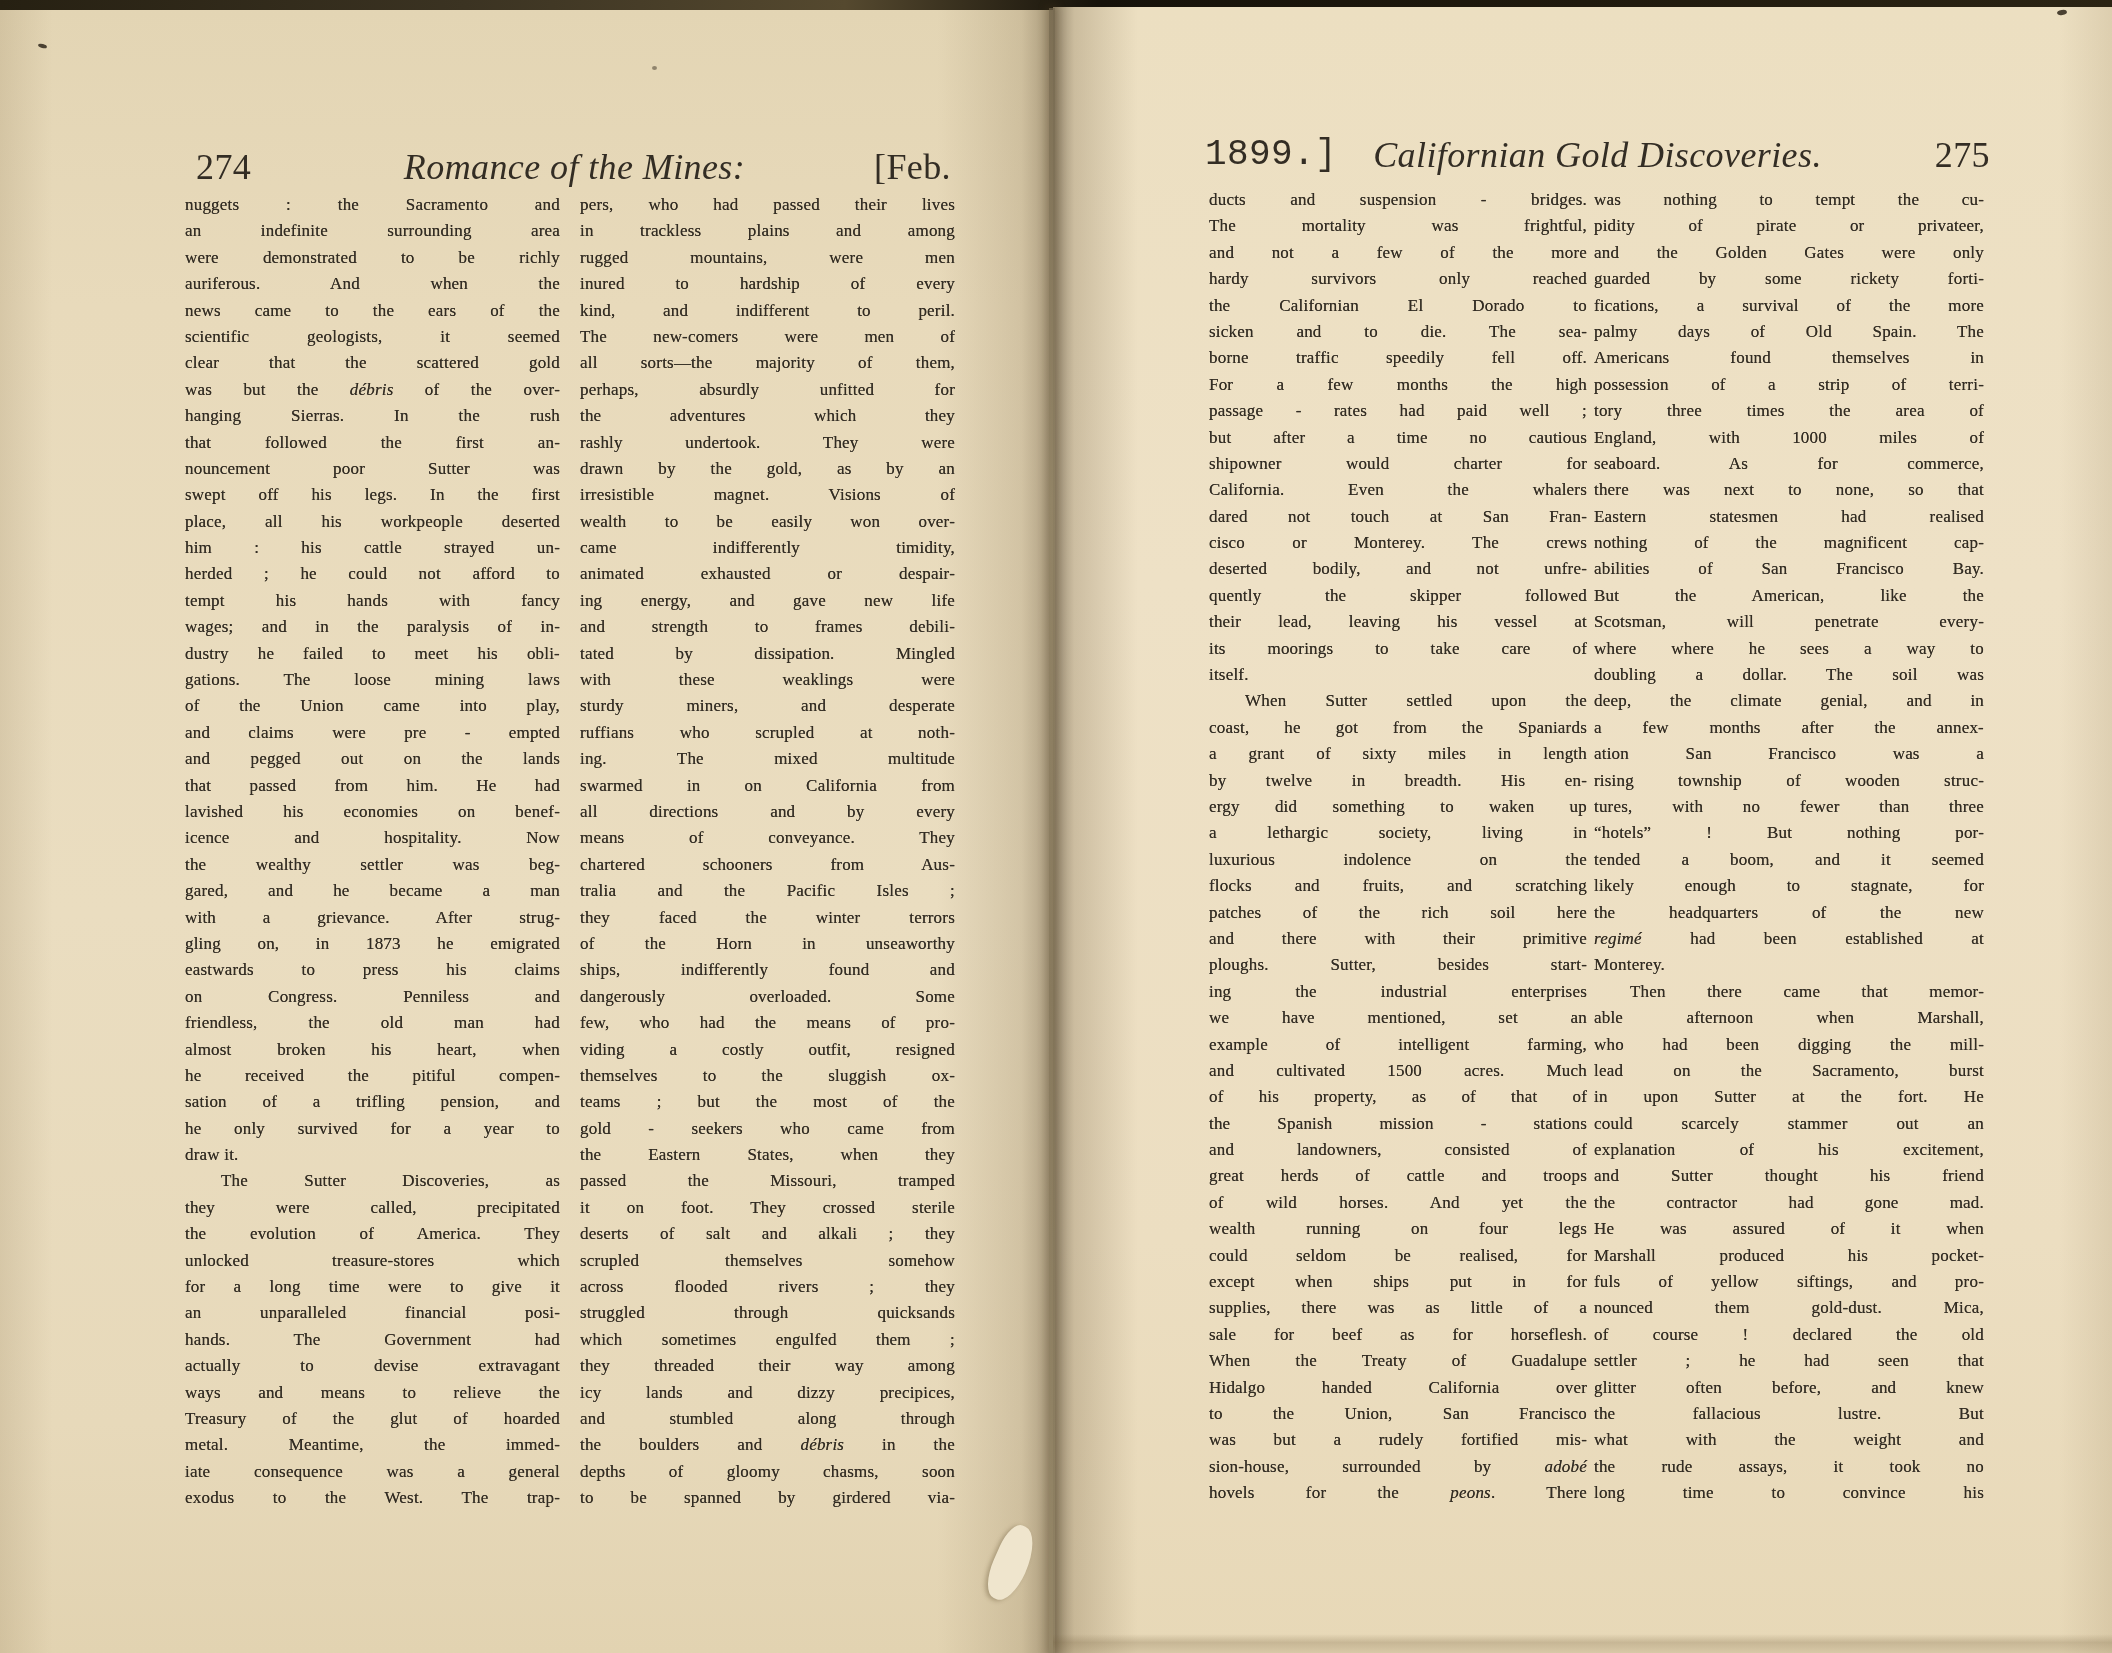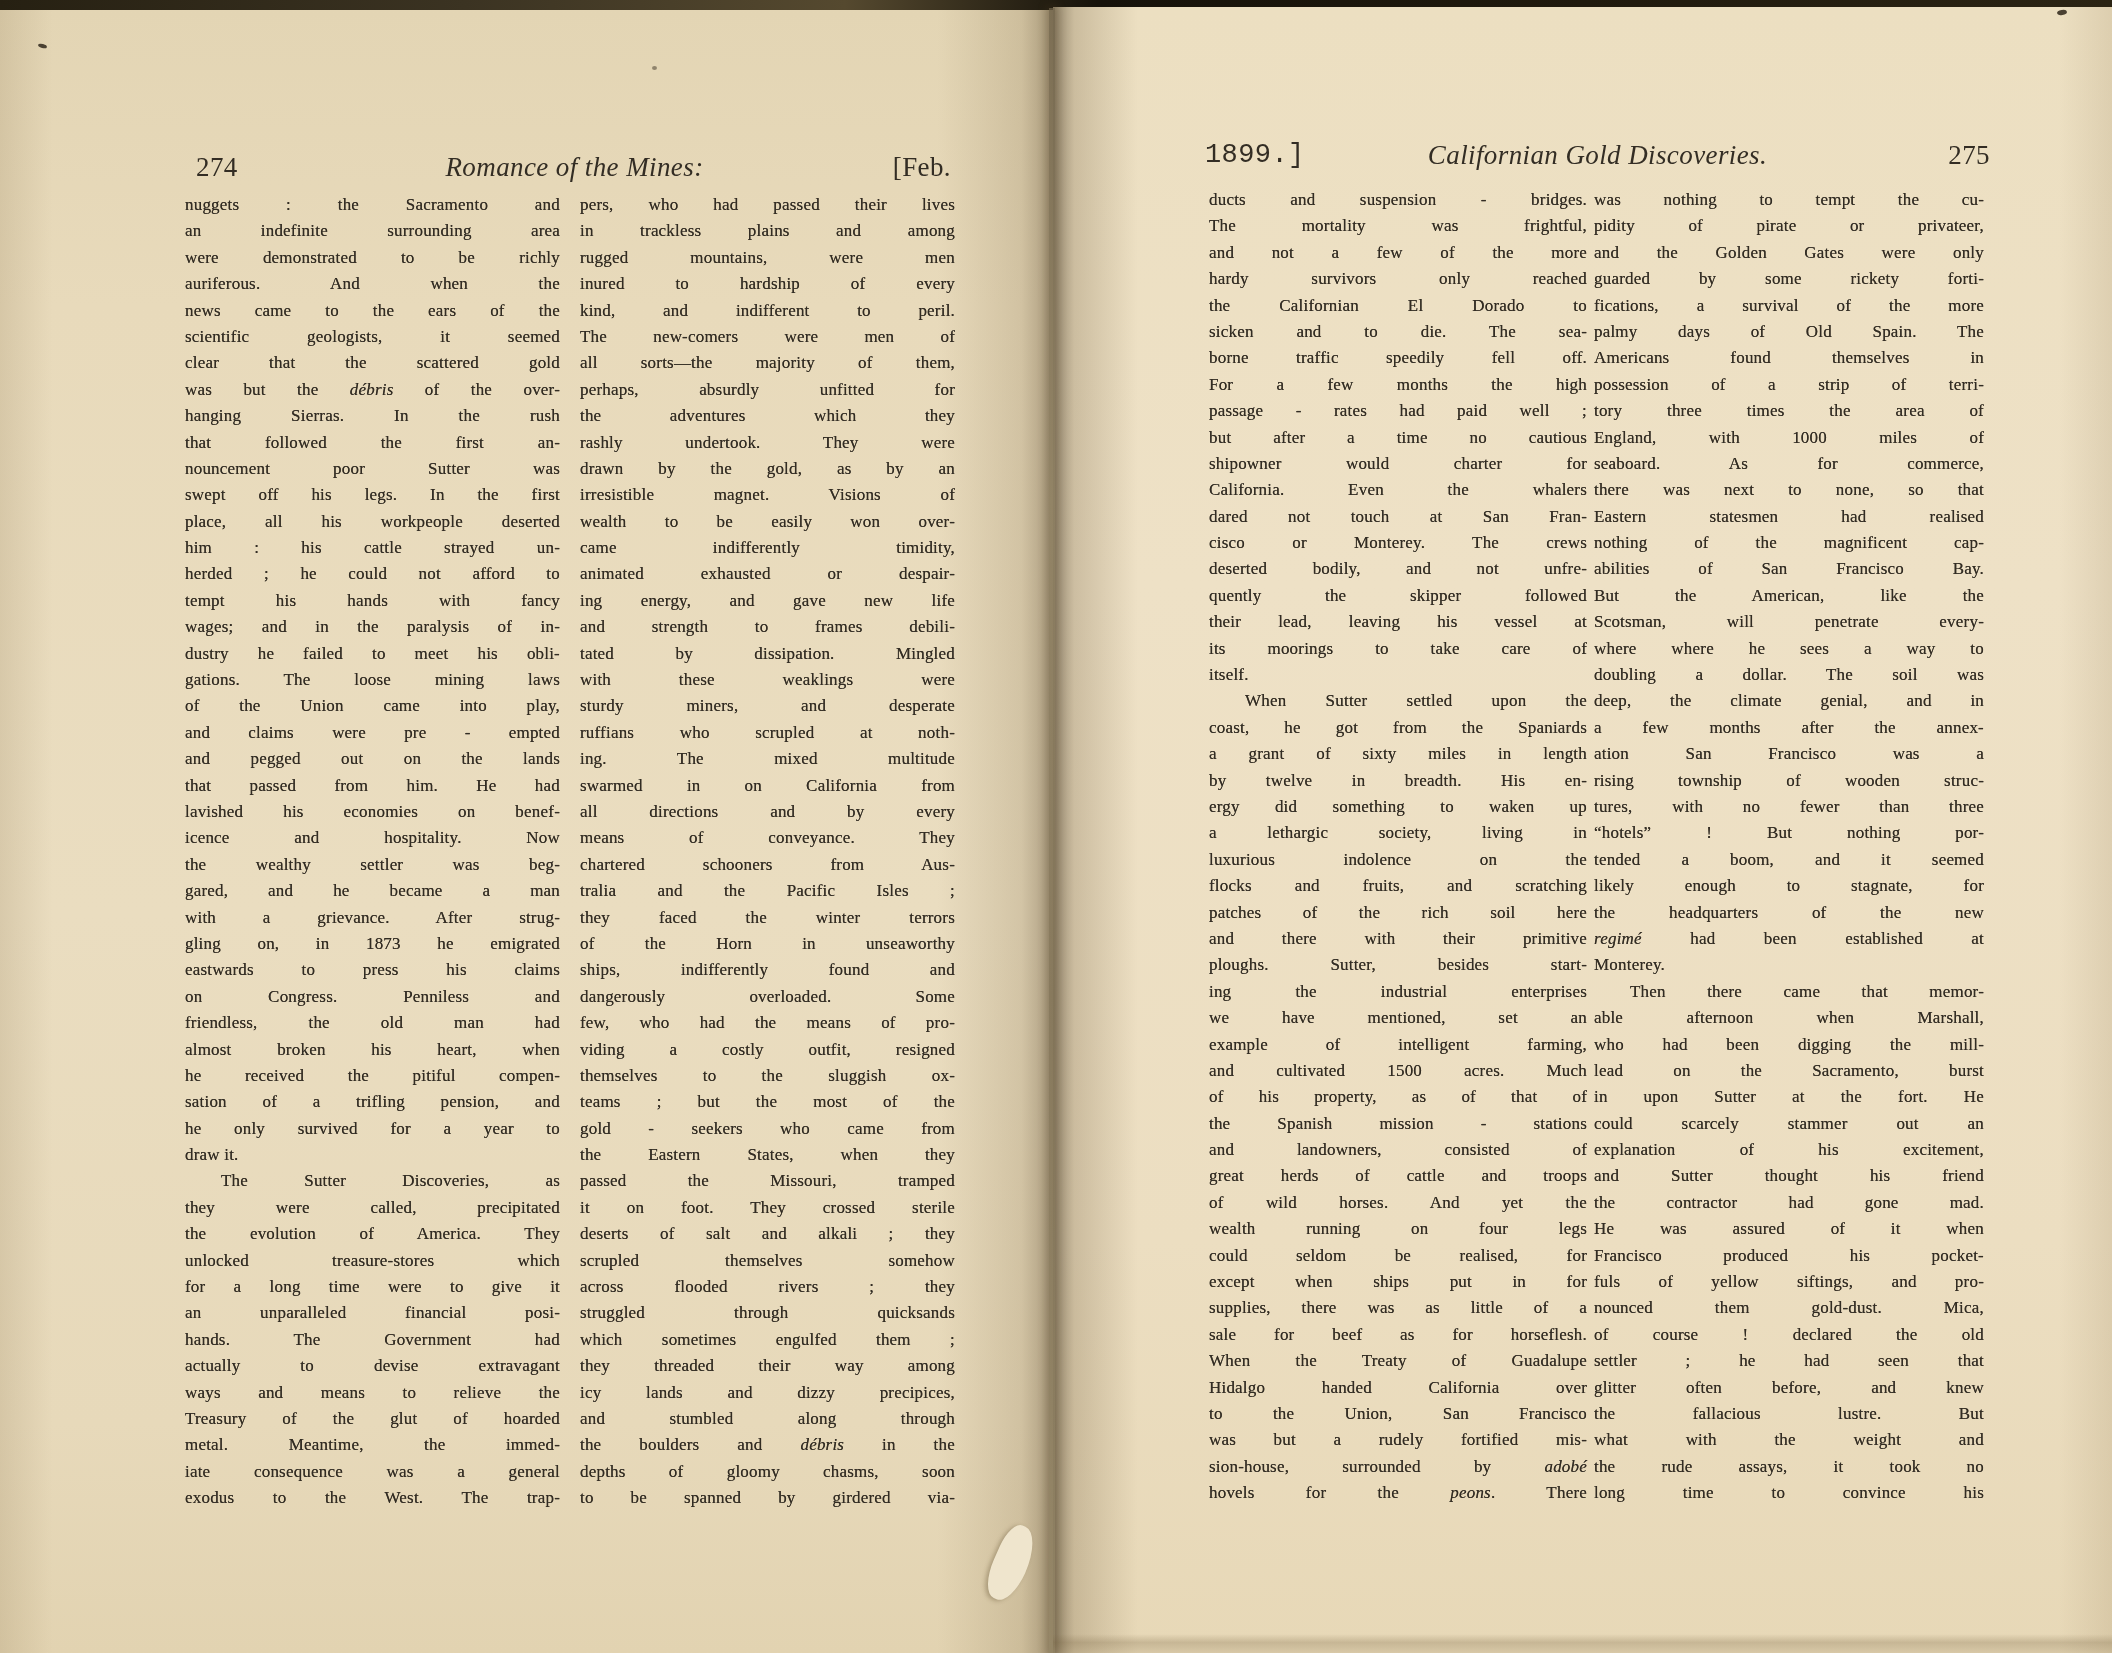--- a/index.html
+++ b/index.html
@@ -29,21 +29,21 @@
       linear-gradient(180deg,#ecdfc1 0%,#eee1c6 35%,#ecdec1 75%,#e7d8b7 100%);
   }
   .gutter-seam{
     position:absolute;left:1049px;top:8px;width:6px;height:1645px;
     background:linear-gradient(180deg,#6e6148 0%,#8a7c5e 30%,#7c6e52 60%,#8f8162 100%);
     box-shadow:0 0 9px 3px rgba(70,55,30,0.45);
     opacity:.75;
   }
   .header{
     position:absolute;height:34px;color:#332d24;
-    font-size:27px;line-height:34px;letter-spacing:.4px;
+    font-size:36px;line-height:34px;letter-spacing:.4px;
   }
   .header .num,.header .mark{position:absolute;top:0;}
   .header .title{
     position:absolute;left:0;right:0;top:0;text-align:center;font-style:italic;
   }
   .textcol{
     position:absolute;color:#322c23;font-size:17px;letter-spacing:.2px;
     text-shadow:0 0 .5px rgba(50,44,35,.8);
   }
   .line{
@@ -280,21 +280,21 @@
         <div class="line para-start">Then there came that memor-</div>
         <div class="line">able afternoon when Marshall,</div>
         <div class="line">who had been digging the mill-</div>
         <div class="line">lead on the Sacramento, burst</div>
         <div class="line">in upon Sutter at the fort. He</div>
         <div class="line">could scarcely stammer out an</div>
         <div class="line">explanation of his excitement,</div>
         <div class="line">and Sutter thought his friend</div>
         <div class="line">the contractor had gone mad.</div>
         <div class="line">He was assured of it when</div>
-        <div class="line">Francisco produced his pocket-</div>
+        <div class="line">Marshall produced his pocket-</div>
         <div class="line">fuls of yellow siftings, and pro-</div>
         <div class="line">nounced them gold-dust. Mica,</div>
         <div class="line">of course ! declared the old</div>
         <div class="line">settler ; he had seen that</div>
         <div class="line">glitter often before, and knew</div>
         <div class="line">the fallacious lustre. But</div>
         <div class="line">what with the weight and</div>
         <div class="line">the rude assays, it took no</div>
         <div class="line">long time to convince his</div>
       </div>

